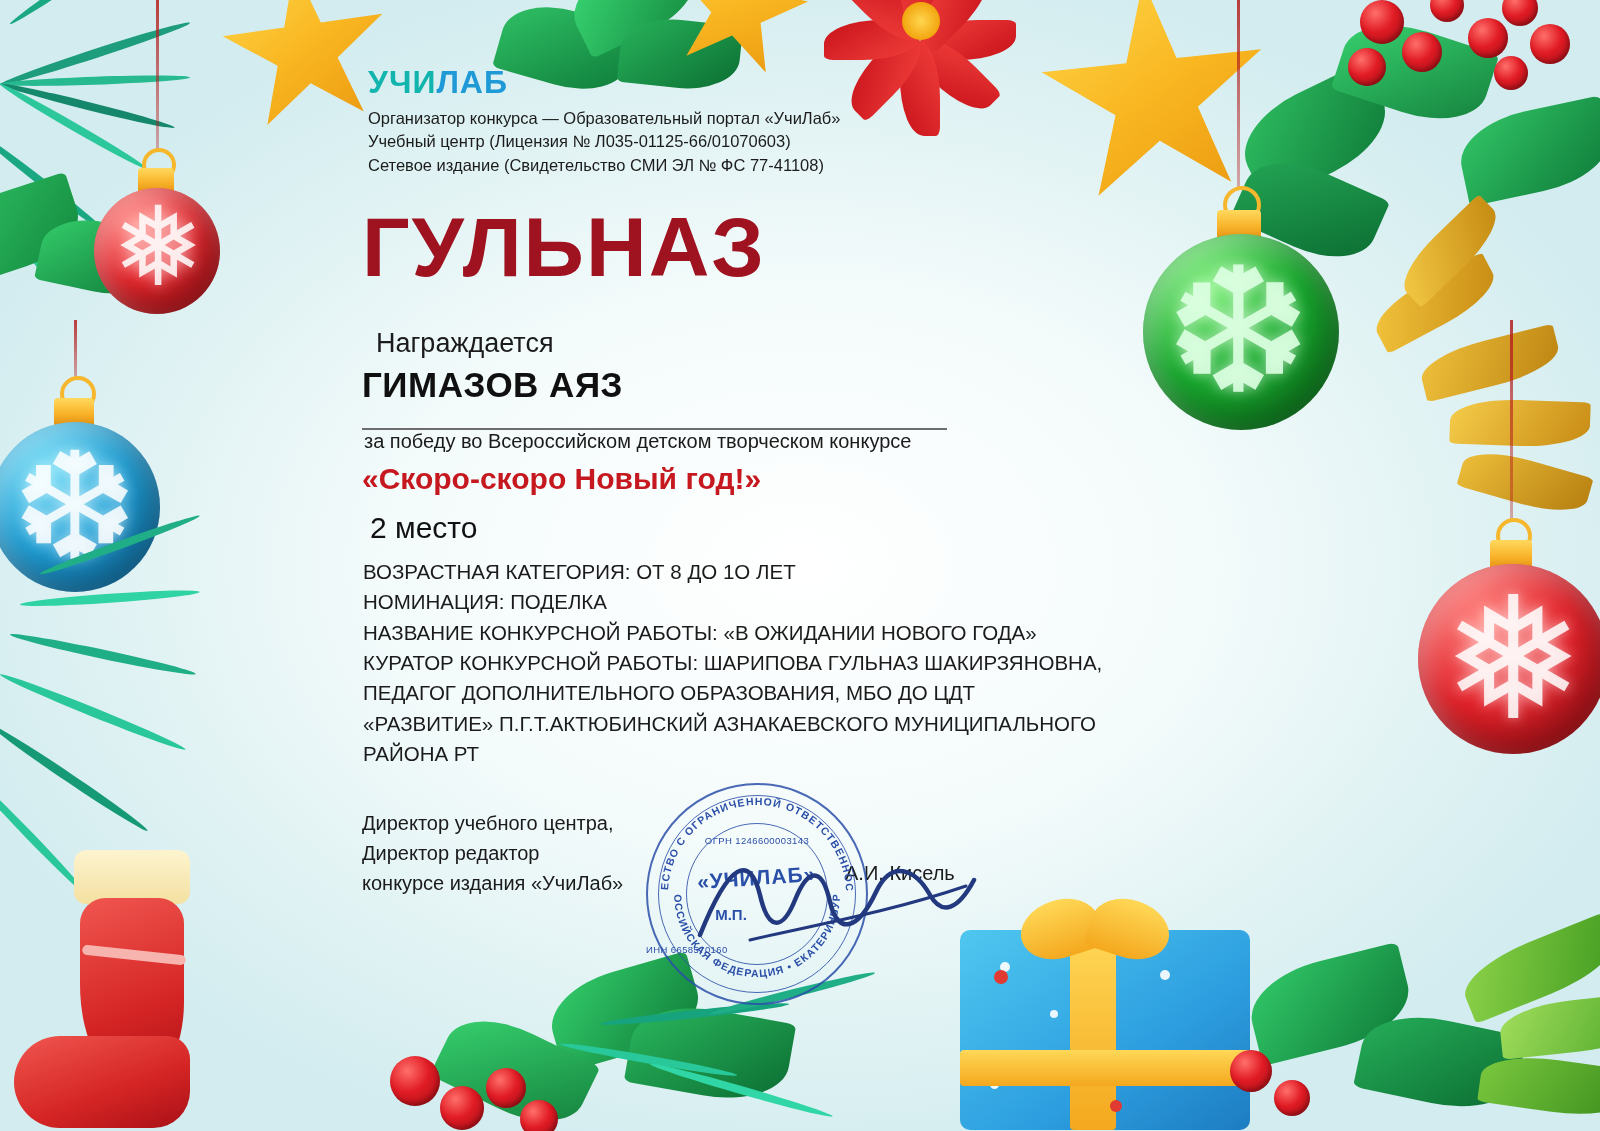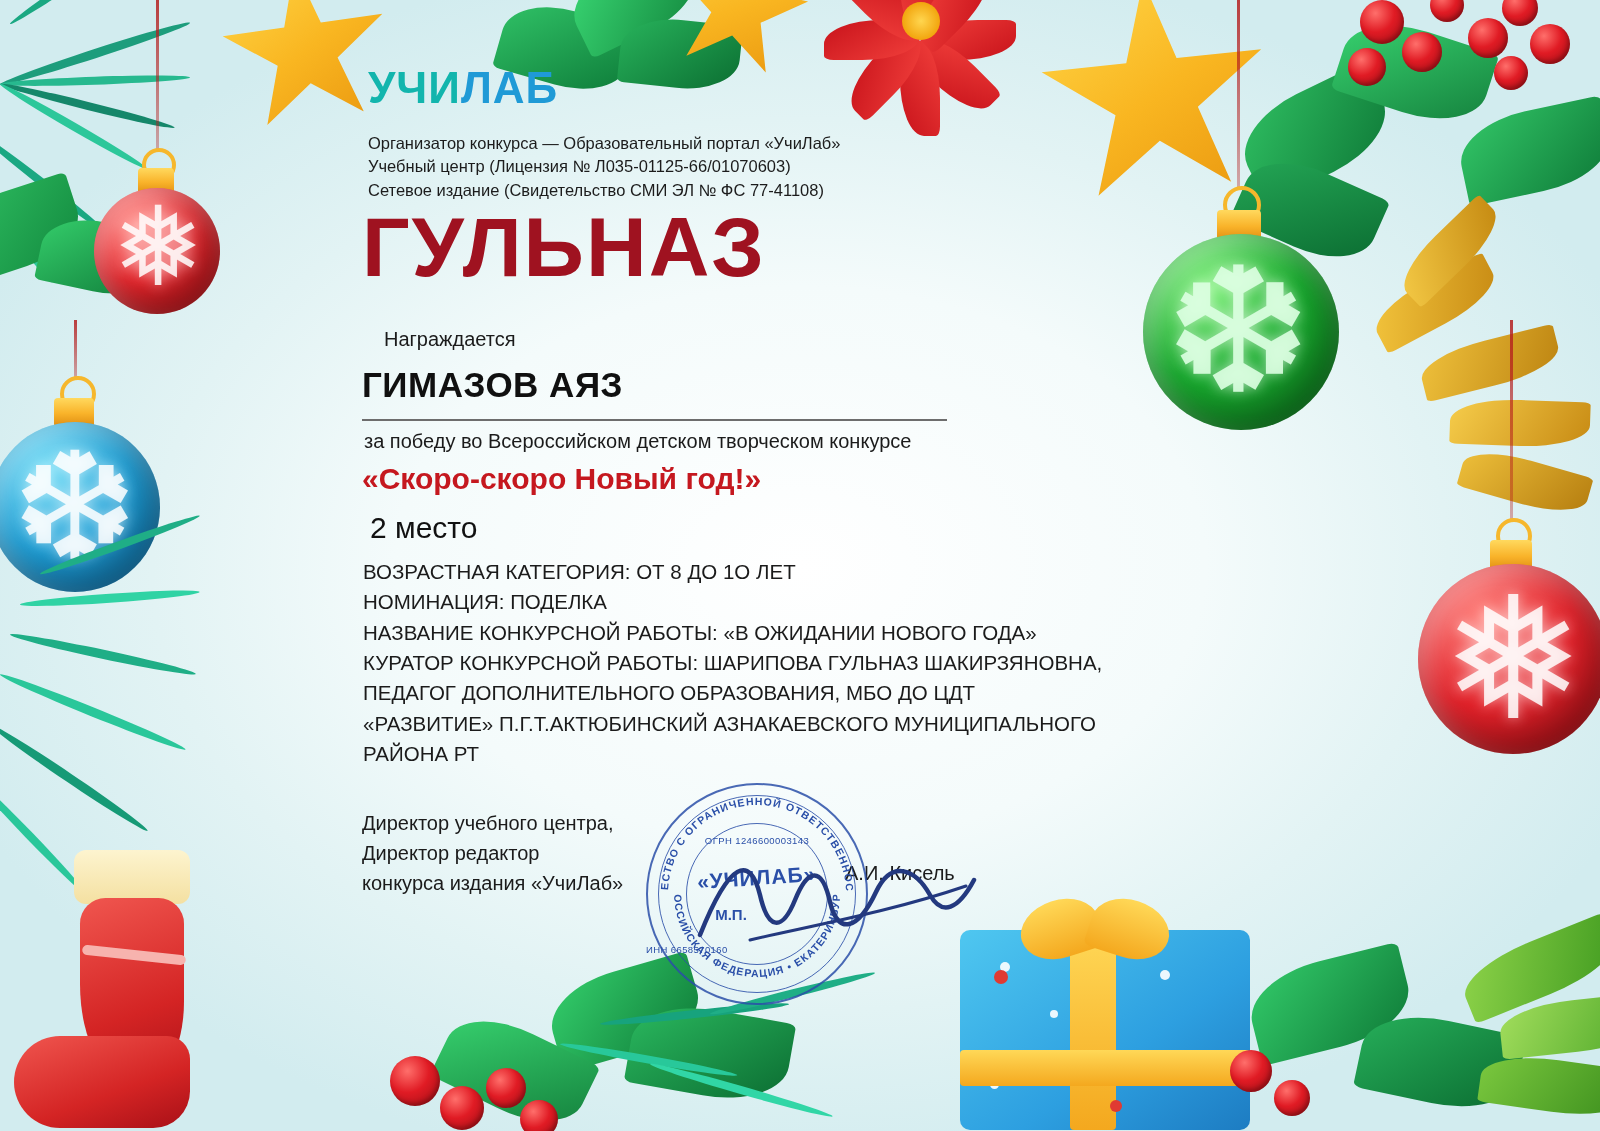--- a/index.html
+++ b/index.html
@@ -132,25 +132,25 @@
     z-index: 40;
   }
 
   .brand {
     position: absolute;
     left: 368px;
     top: 66px;
     z-index: 30;
   }
   .brand-logo {
-    font-size: 44px;
+    font-size: 32px;
     font-weight: bold;
     letter-spacing: 1px;
     line-height: 1;
-    margin-bottom: 22px;
+    margin-bottom: 9px;
   }
   .brand-logo .uchi { color: #12b5ad; }
   .brand-logo .lab  { color: #1f9ad6; }
   .brand-line {
     font-size: 16.5px;
     color: #1c1c1c;
     line-height: 1.42;
   }
 
   .title {
@@ -160,40 +160,40 @@
     font-size: 84px;
     font-weight: bold;
     letter-spacing: 2px;
     color: #9f1220;
     line-height: 1;
     z-index: 30;
   }
 
   .award-to {
     position: absolute;
-    left: 384px;
+    left: 376px;
     top: 328px;
-    font-size: 20px;
+    font-size: 27px;
     color: #1b1b1b;
     z-index: 30;
   }
 
   .winner {
     position: absolute;
     left: 362px;
     top: 365px;
     width: 585px;
     z-index: 30;
   }
   .winner-name {
     font-size: 35px;
     font-weight: bold;
     color: #101010;
     letter-spacing: .5px;
-    padding-bottom: 14px;
+    padding-bottom: 23px;
   }
   .winner-rule {
     height: 2px;
     background: #6d6d6d;
     width: 585px;
   }
 
   .reason {
     position: absolute;
     left: 364px;
@@ -512,21 +512,21 @@
   <div class="place">2 место</div>
 
   <div class="details" style="white-space:pre-wrap;">ВОЗРАСТНАЯ КАТЕГОРИЯ: ОТ 8 ДО 1о ЛЕТ
 НОМИНАЦИЯ: ПОДЕЛКА
 НАЗВАНИЕ КОНКУРСНОЙ РАБОТЫ: «В ОЖИДАНИИ НОВОГО ГОДА»
 КУРАТОР КОНКУРСНОЙ РАБОТЫ: ШАРИПОВА ГУЛЬНАЗ ШАКИРЗЯНОВНА, ПЕДАГОГ ДОПОЛНИТЕЛЬНОГО ОБРАЗОВАНИЯ, МБО ДО ЦДТ «РАЗВИТИЕ» П.Г.Т.АКТЮБИНСКИЙ АЗНАКАЕВСКОГО МУНИЦИПАЛЬНОГО РАЙОНА РТ</div>
 
   <div class="signature-block">
     <div>Директор учебного центра,</div>
     <div>Директор редактор</div>
-    <div>конкурса издания «УчиЛаб»</div>
+    <div>конкурсе издания «УчиЛаб»</div>
   </div>
 
   <div class="signer-name">А.И. Кисель</div>
 
   <div class="stamp">
     <div class="ring outer"></div>
     <div class="ring mid"></div>
     <div class="ring inner"></div>
 
     <svg class="stamp-arc" viewBox="0 0 222 222">

